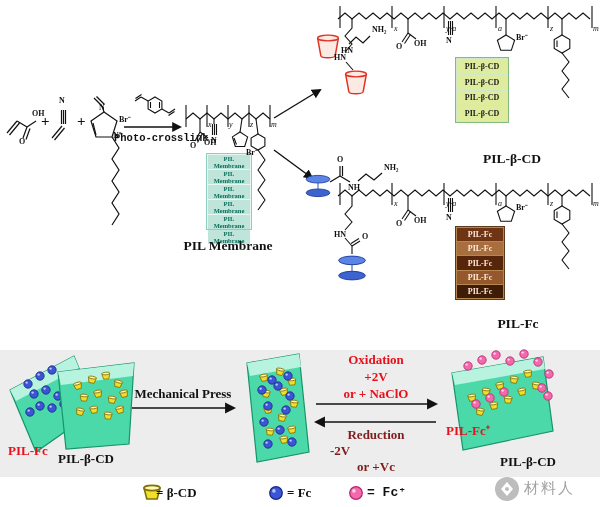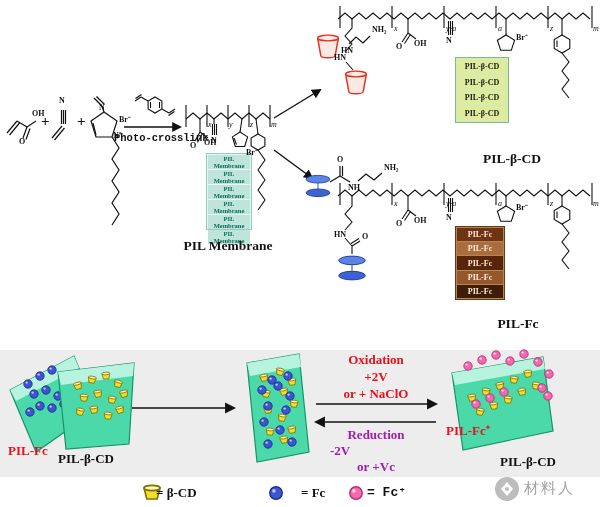--- a/index.html
+++ b/index.html
@@ -7,21 +7,21 @@
   .canvas{position:relative;width:600px;height:507px;background:#fff;}
   svg.art{position:absolute;left:0;top:0;}
   .t{position:absolute;white-space:nowrap;color:#111;line-height:1;}
   .atom{font-size:8px;font-weight:700;}
   .sub{font-size:8px;font-style:italic;}
   .plus{font-size:15px;font-weight:700;}
   .rxn{font-size:10.5px;font-weight:700;text-align:center;}
   .biglab{font-size:13.5px;font-weight:700;text-align:center;}
   .blab{font-size:13px;font-weight:700;}
   .red{color:#e8101c;}
-  .blue{color:#a21caf;}
+  .blue{color:#7f1d1d;}
   .wm{color:#a3a3a3;font-size:15px;letter-spacing:2px;font-weight:400;}
   .mbox{position:absolute;left:206px;top:153px;width:46px;height:77px;background:#e8f6f1;
         border:1px solid #90cdc0;display:flex;flex-direction:column;gap:1px;padding:1px;box-sizing:border-box;}
   .mrow{flex:1;background:#bfe4da;color:#0a6f5c;font-size:6.5px;font-weight:700;text-align:center;
         display:flex;align-items:center;justify-content:center;}
   .gbox{position:absolute;left:455px;top:57px;width:54px;height:66px;background:#cfe9c8;
         border:1px solid #86b97e;display:flex;flex-direction:column;gap:1px;padding:1px;box-sizing:border-box;}
   .grow{flex:1;background:#dfec9e;color:#1a1a1a;font-size:8px;font-weight:700;text-align:center;
         display:flex;align-items:center;justify-content:center;}
   .fbox{position:absolute;left:455px;top:226px;width:50px;height:74px;background:#b5874f;
@@ -373,28 +373,29 @@
 <span class="t atom" style="left:516px;top:204px;">Br⁻</span>
 <span class="t sub" style="left:394px;top:200px;">x</span>
 <span class="t sub" style="left:446px;top:200px;">y-a</span>
 <span class="t sub" style="left:498px;top:200px;">a</span>
 <span class="t sub" style="left:550px;top:200px;">z</span>
 <span class="t sub" style="left:593px;top:200px;">m</span>
 <span class="t biglab" style="left:468px;top:317px;width:100px;">PIL-Fc</span>
 
 <span class="t blab red" style="left:8px;top:444px;">PIL-Fc</span>
 <span class="t blab" style="left:58px;top:452px;">PIL-β-CD</span>
+<span class="t blab" style="left:131px;top:387px;width:104px;text-align:center;">Mechanical Press</span>
 <span class="t blab red" style="left:330px;top:353px;width:92px;text-align:center;">Oxidation</span>
 <span class="t blab red" style="left:330px;top:370px;width:92px;text-align:center;">+2V</span>
 <span class="t blab red" style="left:330px;top:387px;width:92px;text-align:center;">or + NaClO</span>
 <span class="t blab blue" style="left:330px;top:428px;width:92px;text-align:center;">Reduction</span>
 <span class="t blab blue" style="left:330px;top:444px;width:92px;text-align:left;">-2V</span>
 <span class="t blab blue" style="left:330px;top:460px;width:92px;text-align:center;">or +Vc</span>
 <span class="t blab red" style="left:446px;top:424px;">PIL-Fc⁺</span>
 <span class="t blab" style="left:500px;top:455px;">PIL-β-CD</span>
 
 <span class="t blab" style="left:156px;top:486px;">= β-CD</span>
-<span class="t blab" style="left:301px;top:486px;">= Fc</span>
+<span class="t blab" style="left:287px;top:486px;">= Fc</span>
 <span class="t blab" style="left:367px;top:486px;font-family:Liberation Mono, monospace;">= Fc⁺</span>
 
 <span class="t wm" style="left:524px;top:481px;">材料人</span>
 
 </div>
 
 </body></html>

